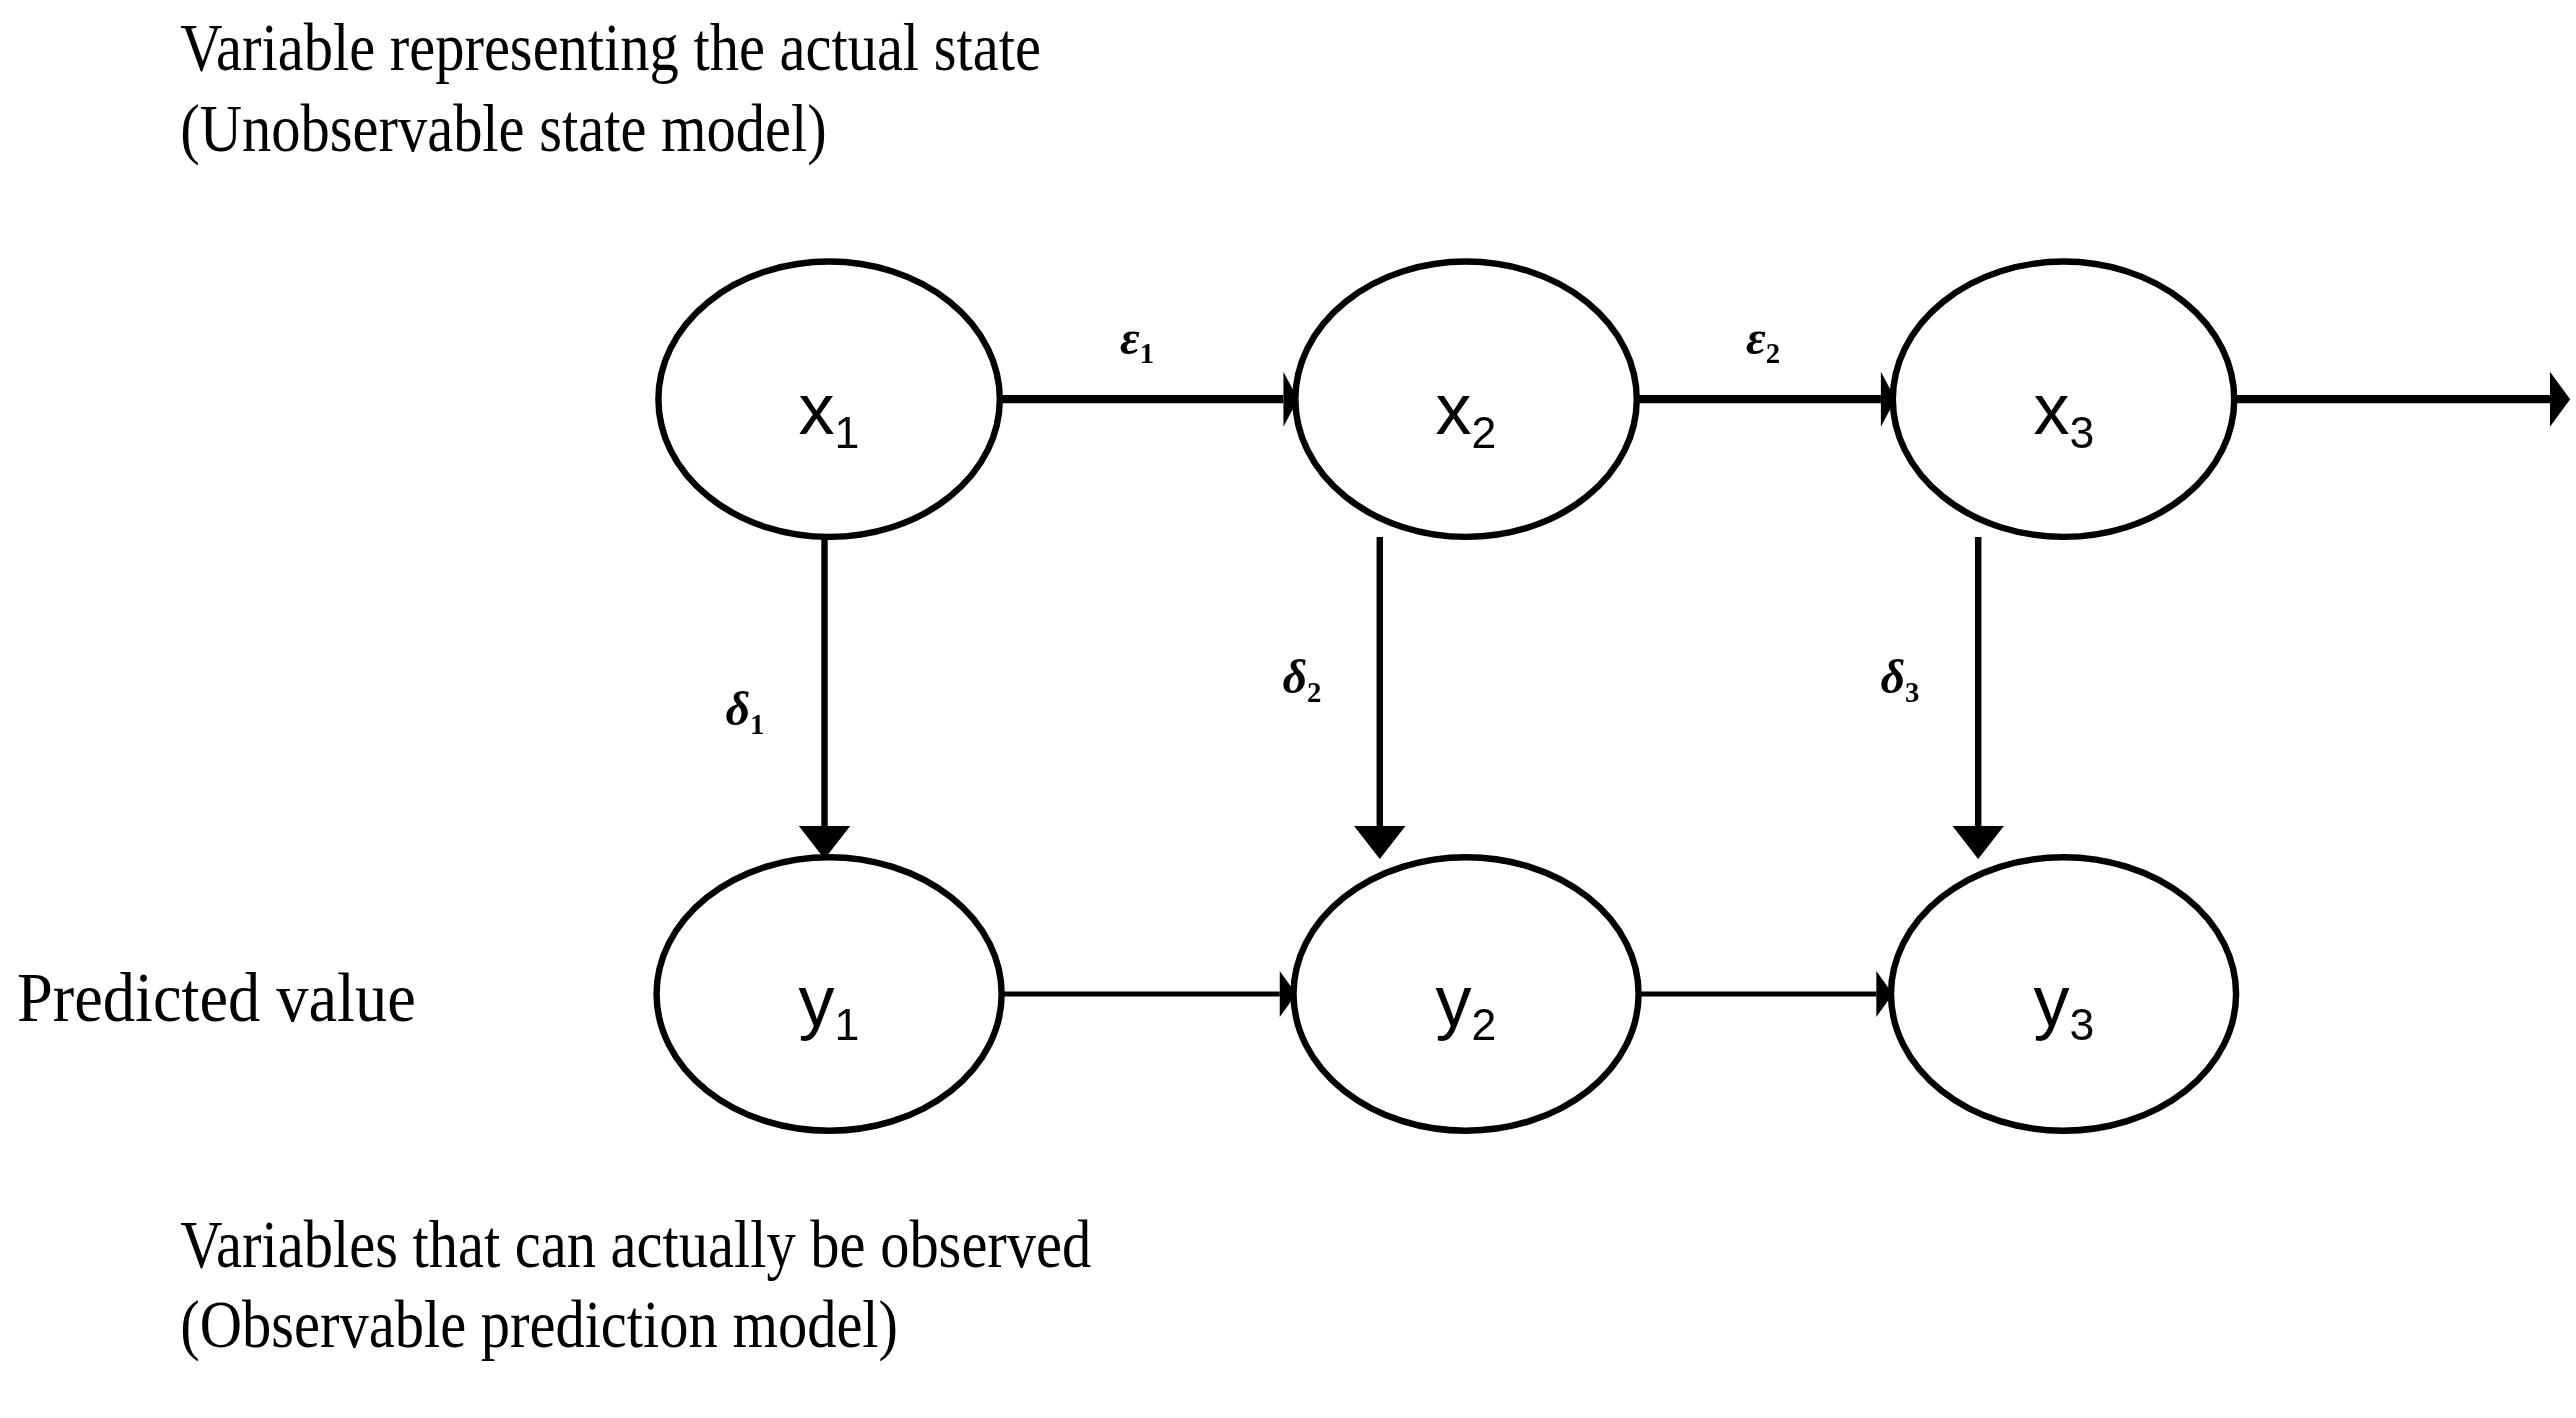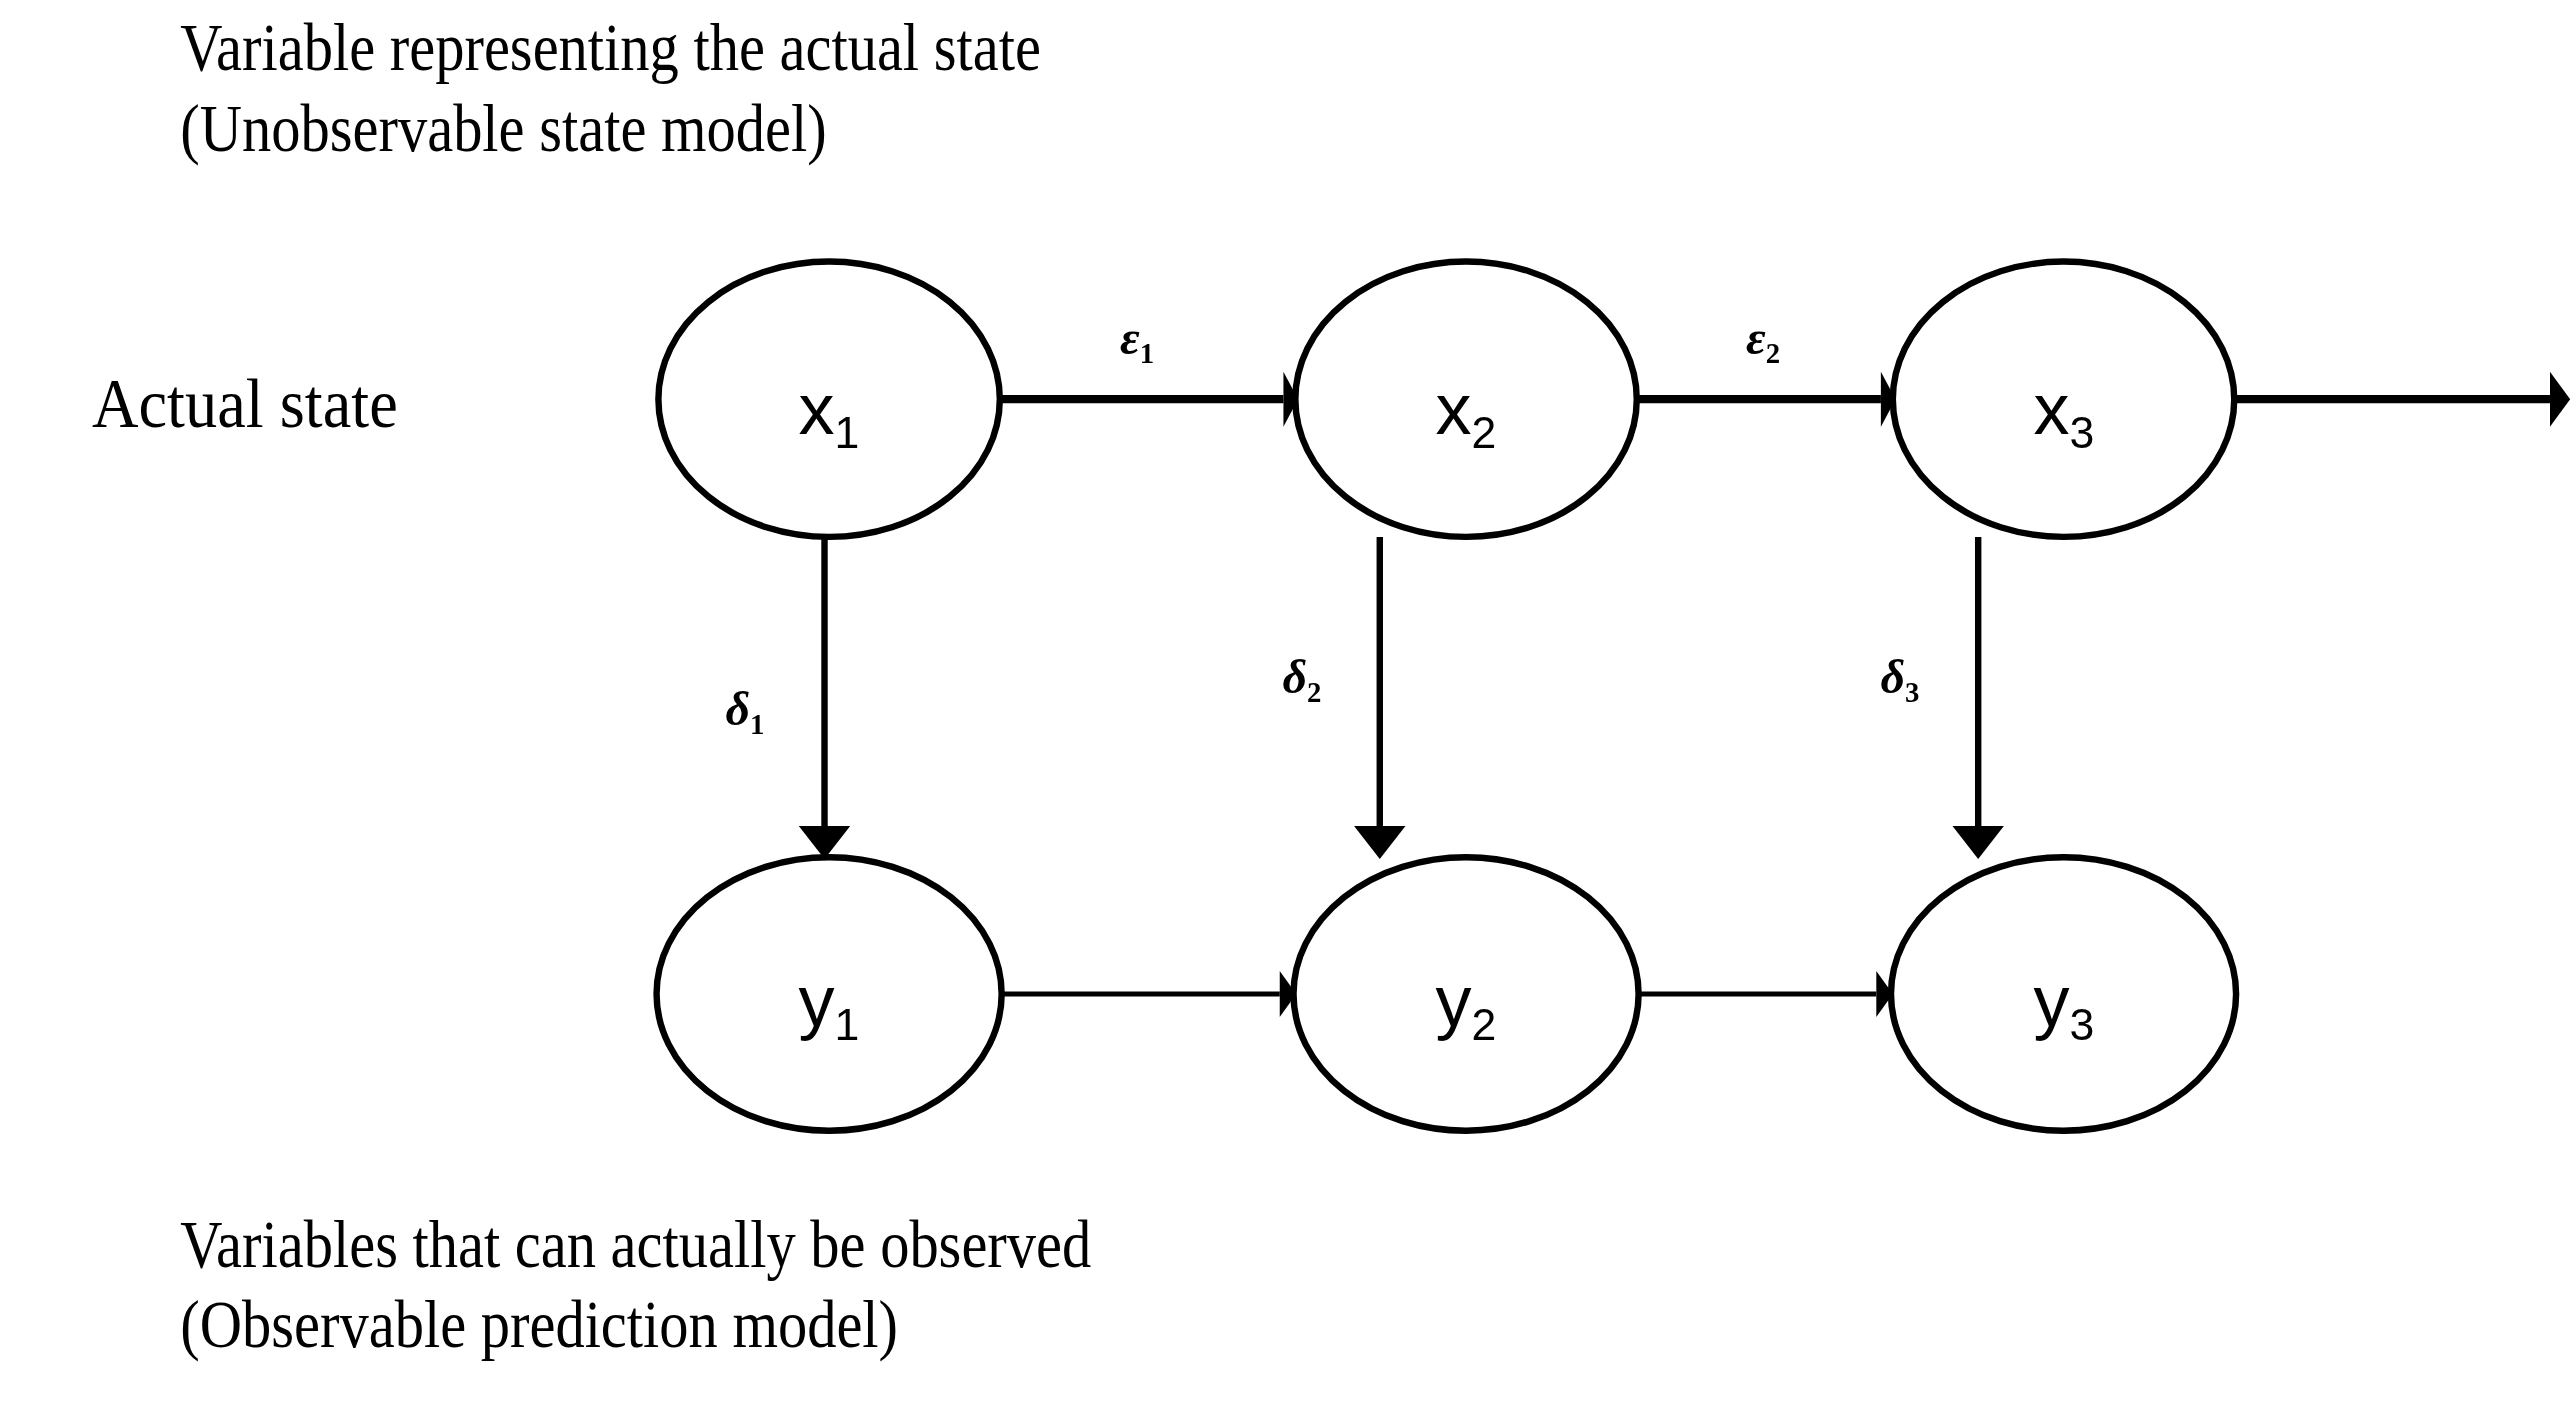--- a/index.html
+++ b/index.html
@@ -125,21 +125,21 @@
 </head>
 <body>
 
 <div id="canvas">
 
   <div class="caption" id="caption-top">
     <span class="cline">Variable representing the actual state</span>
     <span class="cline">(Unobservable state model)</span>
   </div>
 
-  <div class="row-label" id="label-actual-state"><span>Actual state</span></div>
+  <div class="row-label" id="label-predicted-value"><span>Predicted value</span></div>
 
   <svg id="diagram-svg" viewBox="0 0 2806 1545" xmlns="http://www.w3.org/2000/svg">
 
     <ellipse class="node-ellipse" cx="903" cy="435" rx="186" ry="150"></ellipse>
     <ellipse class="node-ellipse" cx="1597" cy="435" rx="186" ry="150"></ellipse>
     <ellipse class="node-ellipse" cx="2248" cy="435" rx="186" ry="150"></ellipse>
 
     <ellipse class="node-ellipse" cx="903" cy="1083" rx="188" ry="149"></ellipse>
     <ellipse class="node-ellipse" cx="1597" cy="1083" rx="188" ry="149"></ellipse>
     <ellipse class="node-ellipse" cx="2248" cy="1083" rx="188" ry="149"></ellipse>

